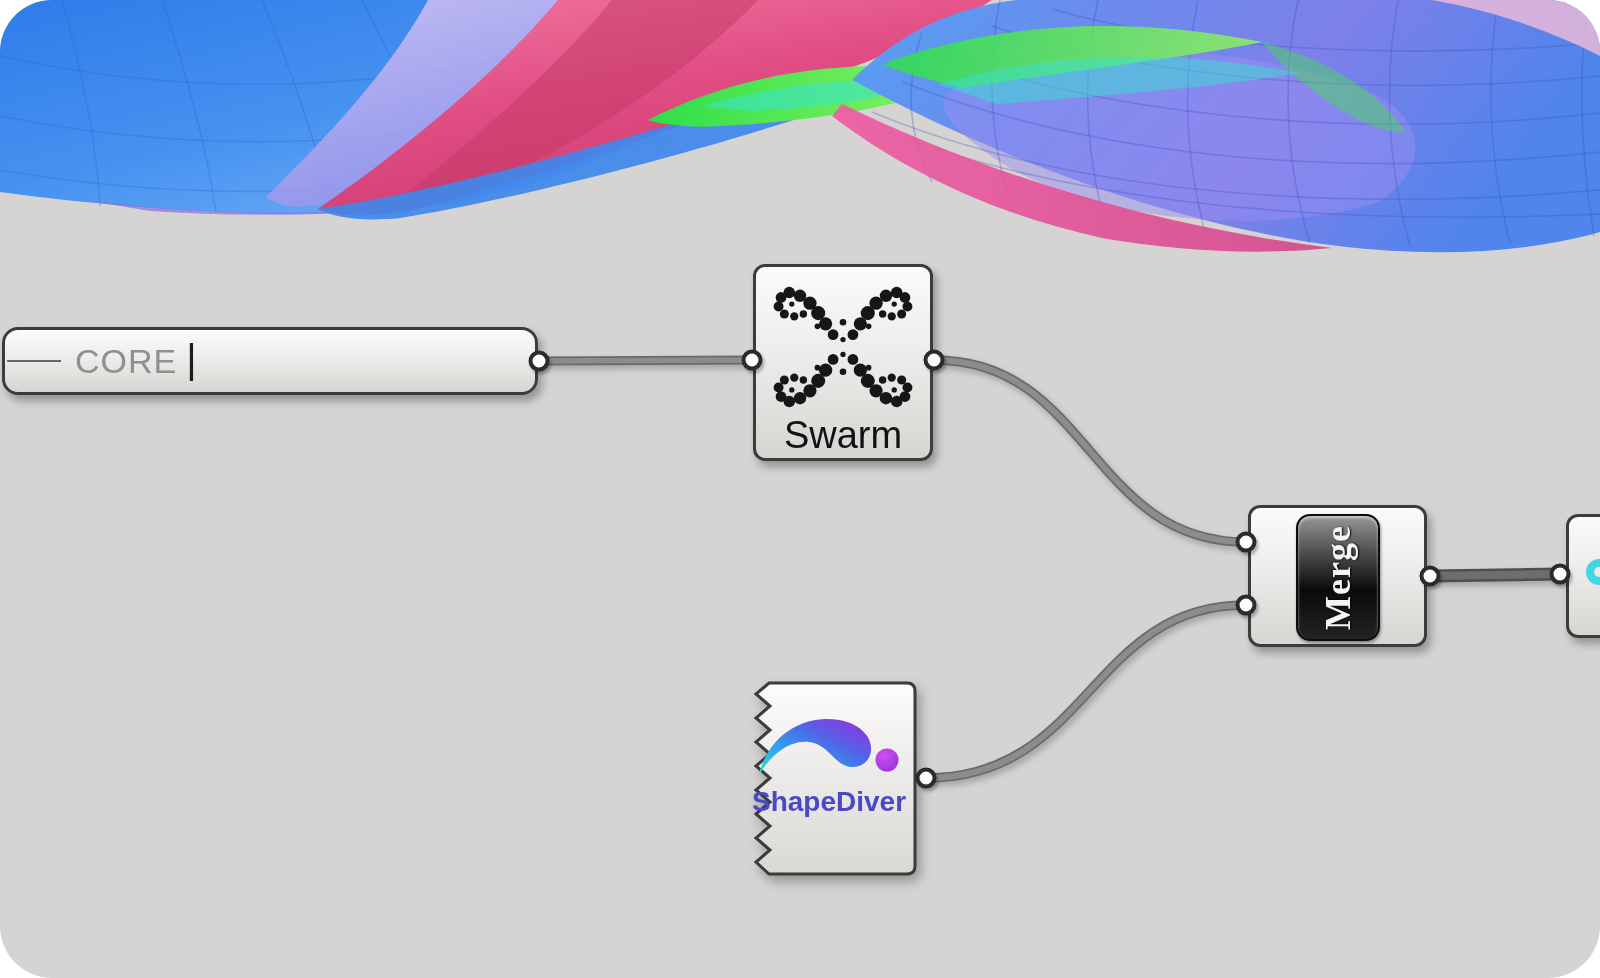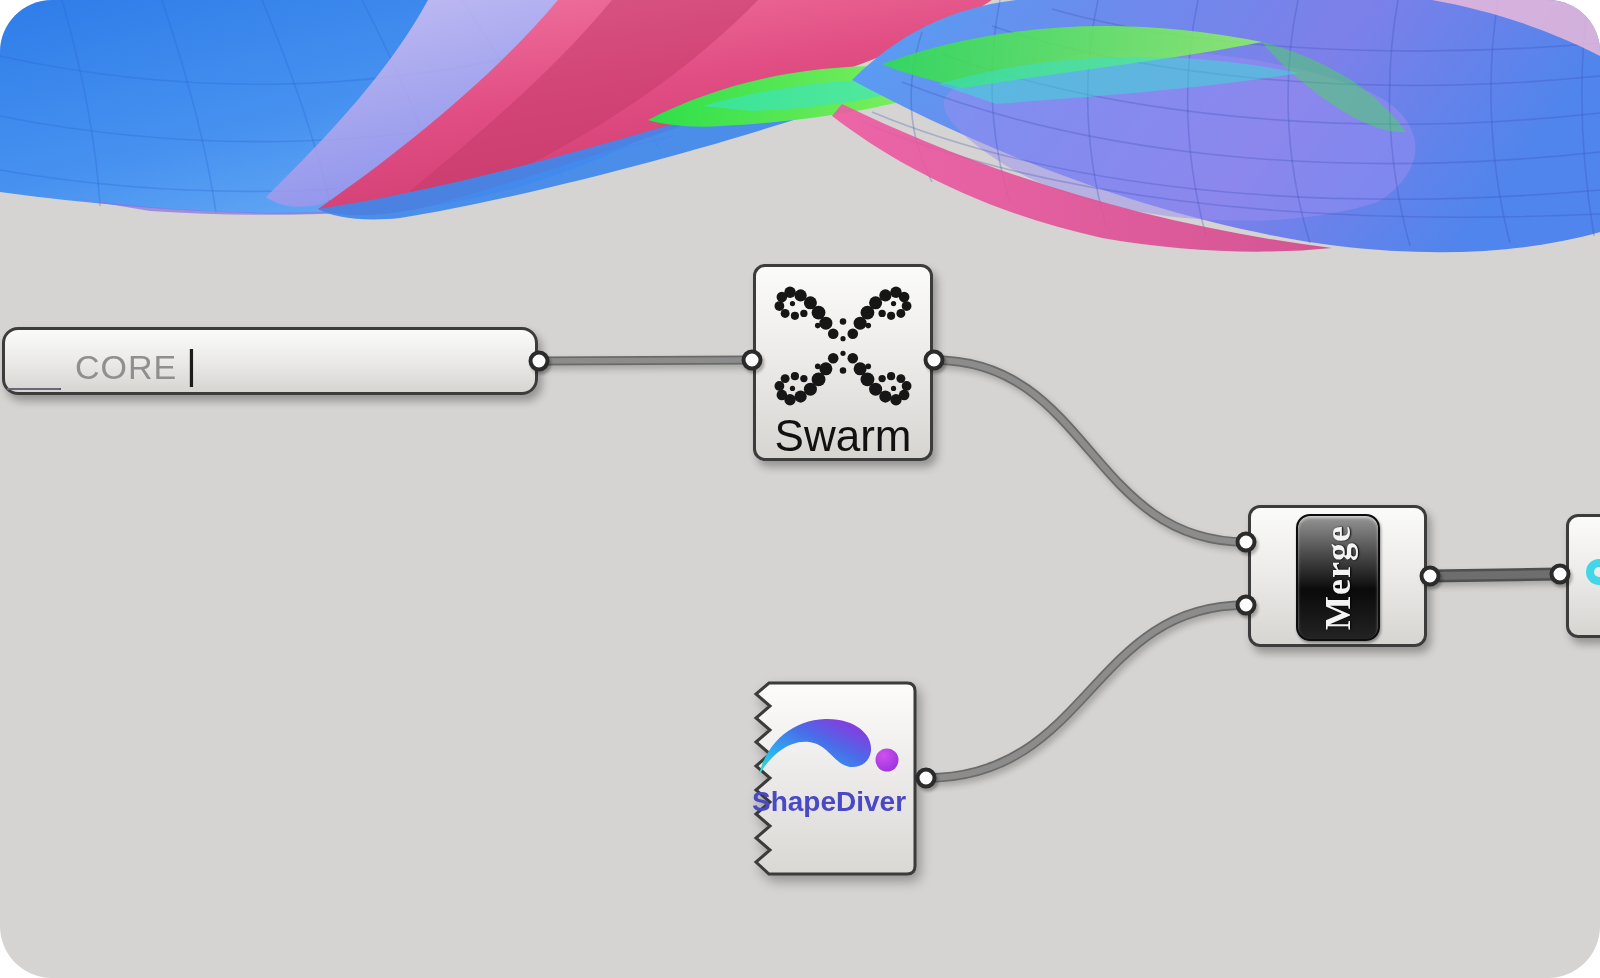--- a/index.html
+++ b/index.html
@@ -20,36 +20,36 @@
           background:linear-gradient(180deg,#fbfbfa 0%,#ecebe9 48%,#d6d5d2 100%);
           box-shadow:4px 6px 8px rgba(0,0,0,0.30); }
 
   
   .port { position:absolute; z-index:6; width:21px; height:21px; border-radius:50%;
           background:#fdfdfd; border:4px solid #2b2b2b;
           transform:translate(-50%,-50%); box-shadow:2px 3px 3px rgba(0,0,0,0.28); }
 
   
   .node-core { left:2px; top:327px; width:536px; height:68px; border-radius:16px;
-               display:flex; align-items:flex-end; }
+               display:flex; align-items:center; }
   .core-chip { width:54px; margin:2px; border-radius:9px 4px 4px 9px;
                background:linear-gradient(180deg,#b6b3c3 0%,#a3a0b2 55%,#928fa2 100%);
                border:1px solid #6a6878; border-right:2px solid #4c4a58; }
   .core-body { flex:1; display:flex; align-items:center; padding-left:12px;
                overflow:hidden; white-space:nowrap; }
   .core-prefix { font-size:34px; color:#8f8f8f; letter-spacing:1px; }
   .core-sep { font-size:40px; font-weight:400; color:#1c1c1c; margin:0 9px 4px 9px; }
   .core-name { font-family:"Liberation Serif", serif; font-weight:bold; font-size:36px;
                color:#121212; letter-spacing:0.5px; }
 
   
   .node-swarm { left:753px; top:264px; width:180px; height:197px;
                 display:flex; flex-direction:column; align-items:center; }
   .swarm-icon { margin-top:4px; }
-  .swarm-label { font-size:44px; color:#111; line-height:1; margin-top:-7px; }
+  .swarm-label { font-size:38px; color:#111; line-height:1; margin-top:-7px; }
 
   
   .node-shapediver { position:absolute; left:737px; top:680px; width:184px; height:197px;
                      z-index:2; filter:drop-shadow(4px 6px 6px rgba(0,0,0,0.30)); }
   .sd-label-text { font-family:"Liberation Sans", sans-serif; font-weight:bold;
                    font-size:28px; }
 
   
   .node-merge { left:1248px; top:505px; width:179px; height:142px; }
   .merge-capsule { position:absolute; left:45px; top:6px; width:84px; height:127px;

